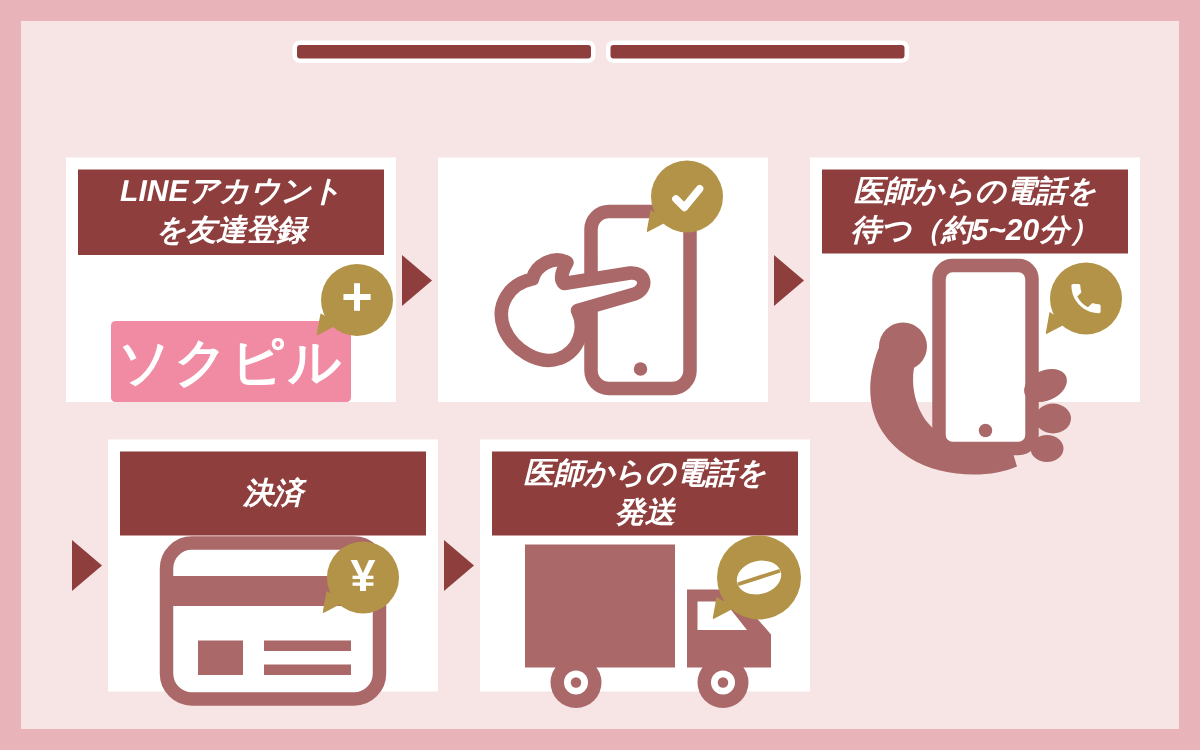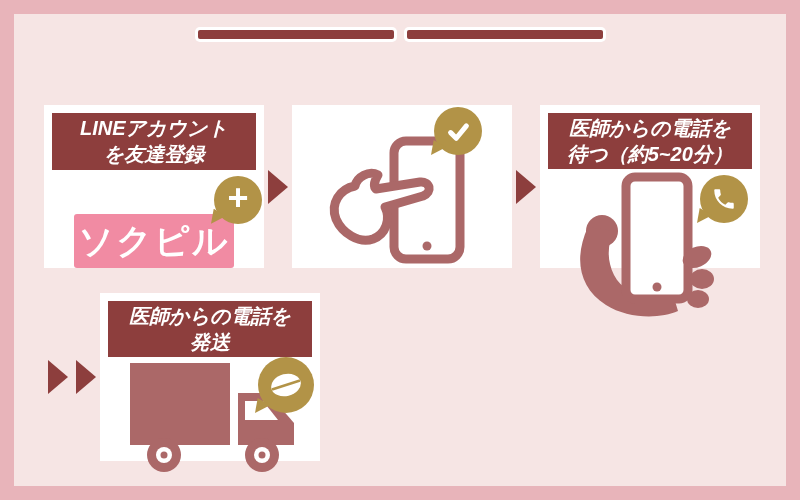--- a/index.html
+++ b/index.html
@@ -125,20 +125,35 @@
     </div>
   </div>
 
   <div class="row row-2">
 
 
     <div class="arrow-slot">
       <div class="arrow"></div>
     </div>
 
+    <div class="card">
+      <div class="card-header">決済</div>
+      <div class="icon-area">
+        <svg width="152" height="114" viewBox="0 0 152 114">
+          <rect class="sr" x="5" y="5" width="142" height="104" rx="17" stroke-width="9"></rect>
+          <rect class="fr" x="7" y="27" width="138" height="20"></rect>
+          <rect class="fr" x="26" y="70" width="30" height="23"></rect>
+          <rect class="fr" x="70" y="70" width="58" height="7"></rect>
+          <rect class="fr" x="70" y="86" width="58" height="7"></rect>
+        </svg>
+        <div class="bubble bub-5">
+          <span class="glyph-yen">¥</span>
+        </div>
+      </div>
+    </div>
 
     <div class="arrow-slot">
       <div class="arrow"></div>
     </div>
 
     <div class="card">
       <div class="card-header">医師からの電話を
 発送</div>
       <div class="icon-area">
         <svg width="176" height="118" viewBox="0 0 176 118">

